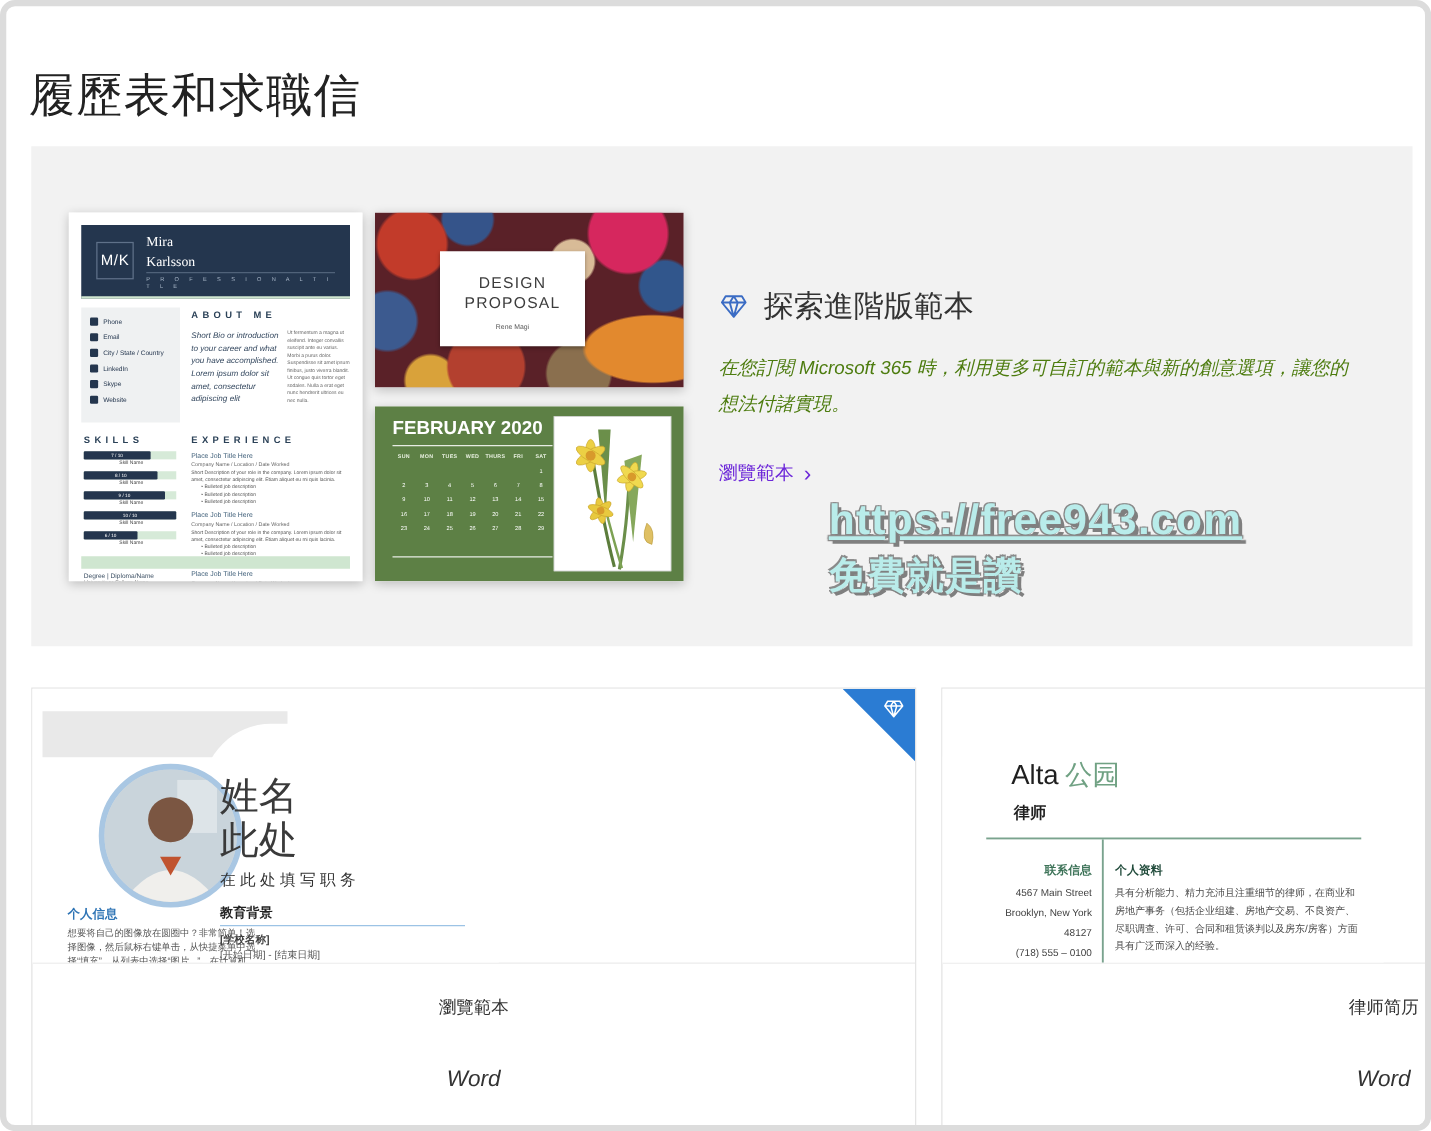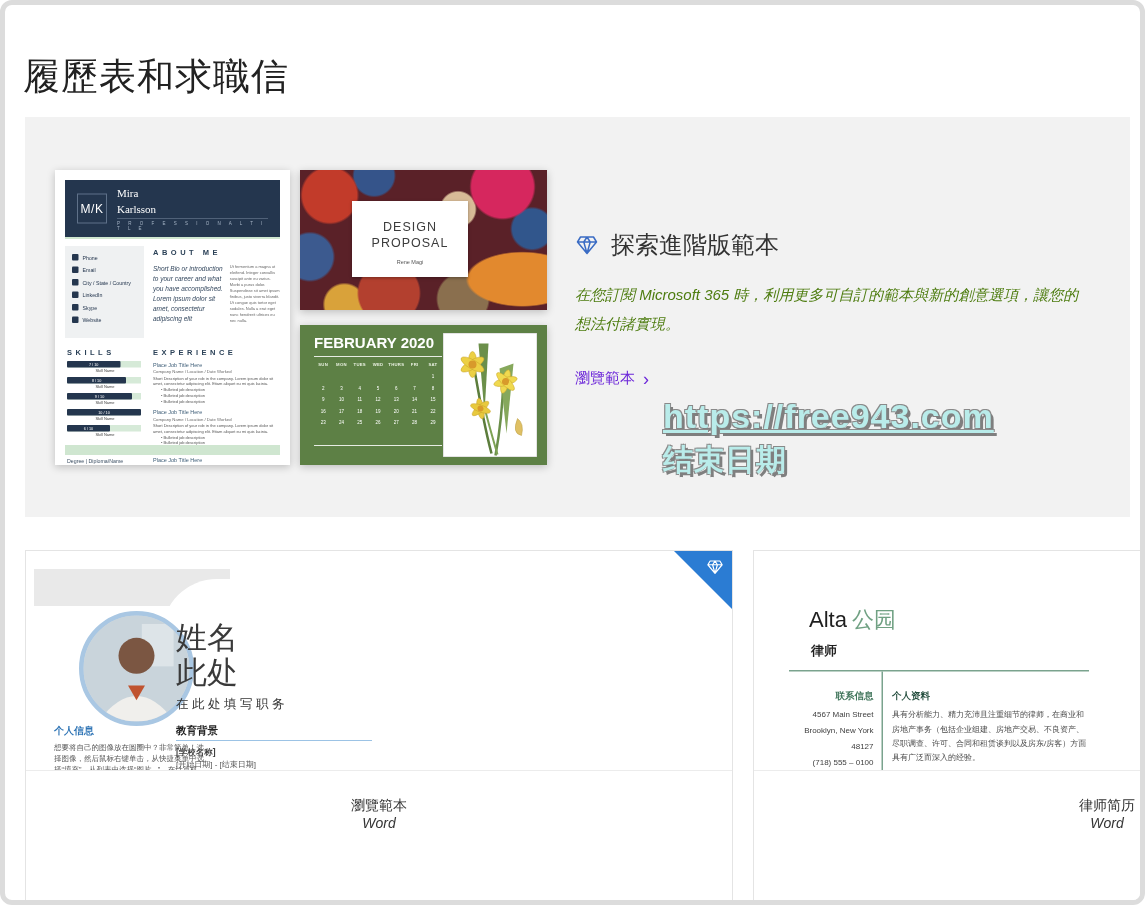--- a/index.html
+++ b/index.html
@@ -91,21 +91,21 @@
   .wm2{font-size:30px;margin-top:4px;}
 
   
   .cards-row{position:absolute;left:20px;top:545px;width:1105px;height:358px;display:flex;gap:20px;}
   .card{flex:1;border:1px solid #e4e4e4;background:#fff;position:relative;display:flex;flex-direction:column;box-sizing:border-box;cursor:pointer;}
   .card-preview{height:219px;border-bottom:1px solid #ececec;overflow:hidden;position:relative;background:#fff;}
   .badge{position:absolute;top:0;right:0;width:58px;height:58px;background:#2b7cd3;clip-path:polygon(0 0,100% 0,100% 100%);z-index:5;}
   .badge svg{position:absolute;top:7px;right:8px;}
   .card-label{flex:1;text-align:center;padding-top:26px;}
   .card-title{font-size:14px;color:#333;}
-  .card-app{font-size:14px;font-style:italic;color:#333;}
+  .card-app{margin-top:38px;font-size:18px;font-style:italic;color:#333;}
 
   .pinner{width:706px;height:438px;transform:scale(.5);transform-origin:0 0;position:relative;background:#fff;}
 
   
   .p1-band{position:absolute;left:16px;top:36px;width:392px;height:74px;background:#e9e9e9;}
   .p1-whiteA{position:absolute;left:272px;top:56px;right:-40px;height:420px;background:#fff;border-top-left-radius:110px;}
   .p1-whiteB{position:absolute;left:0;top:110px;right:0;bottom:0;background:#fff;}
   .p1-photo{position:absolute;left:106px;top:120px;width:212px;height:212px;border-radius:50%;border:9px solid #a9c7e3;overflow:hidden;background:#cfd9e0;z-index:2;}
   .p1-right{position:absolute;left:300px;top:138px;width:392px;z-index:2;}
   .p1-name{font-size:62px;color:#3a3a3a;line-height:1.12;}
@@ -395,21 +395,21 @@
       </div>
       <p class="promo-body">在您訂閱 Microsoft 365 時，利用更多可自訂的範本與新的創意選項，讓您的想法付諸實現。</p>
       <a class="promo-link">
         <span>瀏覽範本</span>
           <span class="chev">›</span>
       </a>
     </div>
 
     <div class="watermark">
       <div class="wm1">https://free943.com</div>
-      <div class="wm2">结束日期</div>
+      <div class="wm2">免費就是讚</div>
     </div>
   </section>
 
   <section class="cards-row">
 
     <article class="card">
       <div class="card-preview">
         <div class="pinner">
           <div class="p1-band"></div>
           <div class="p1-whiteA"></div>

